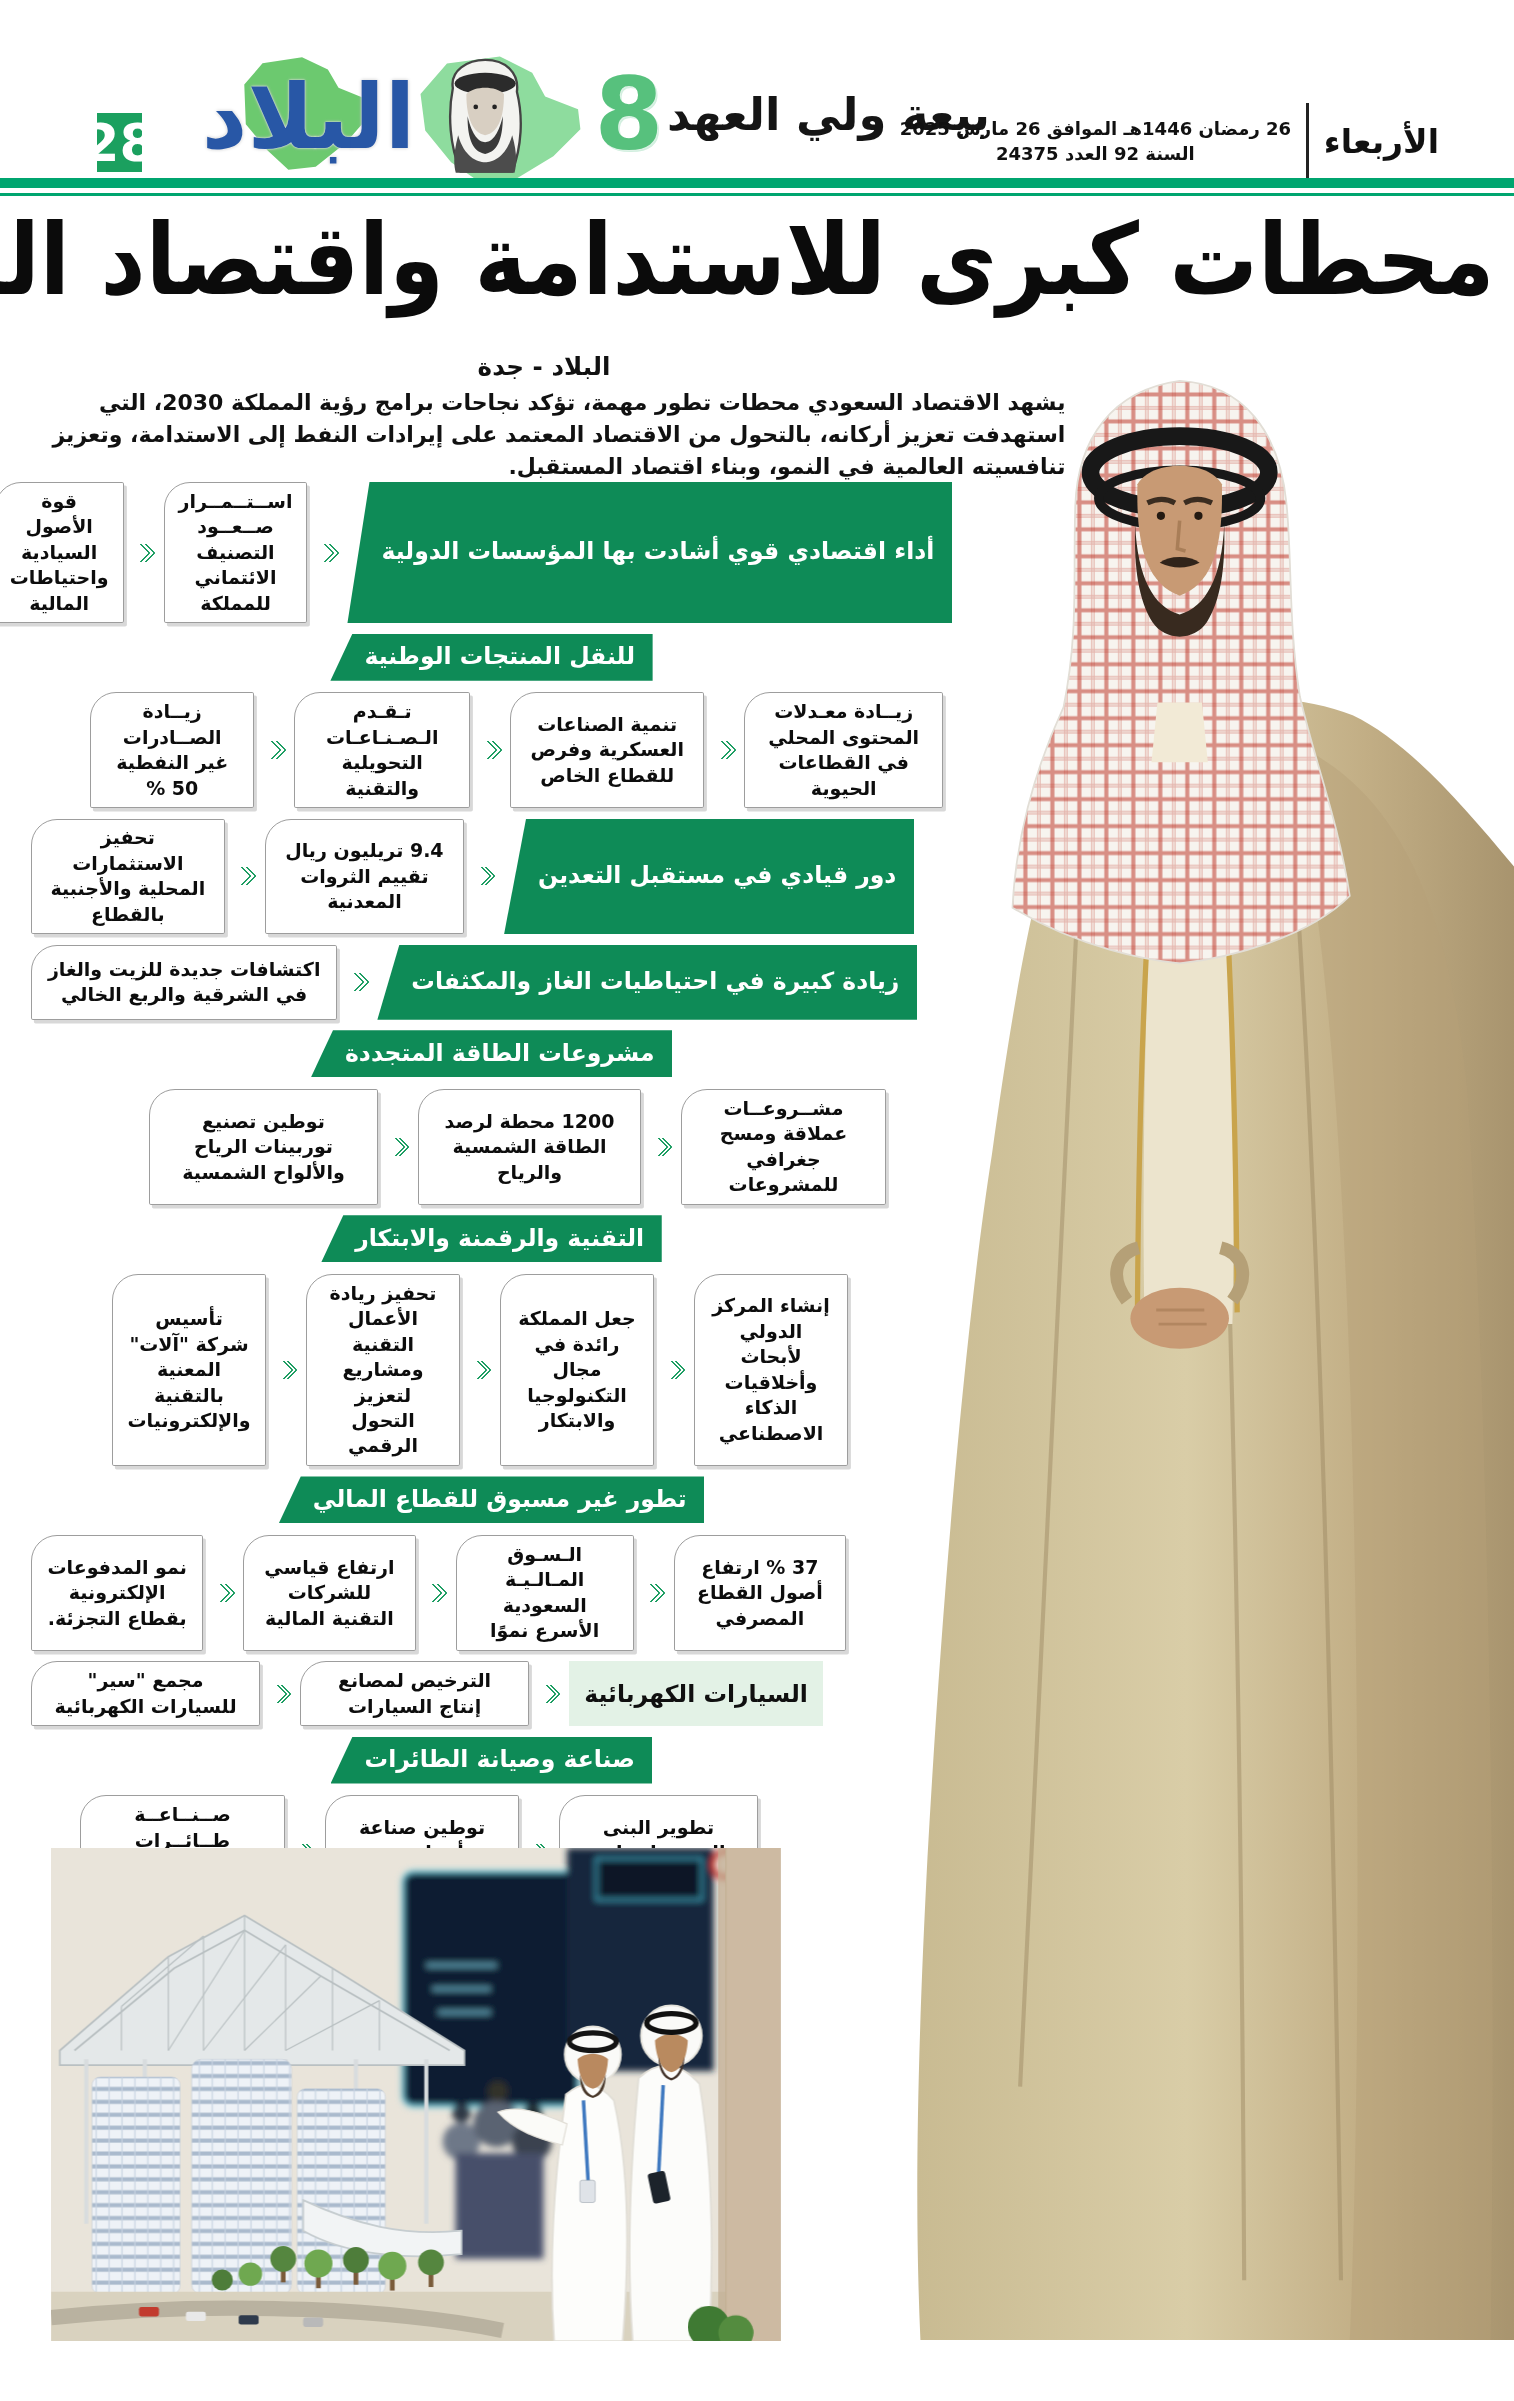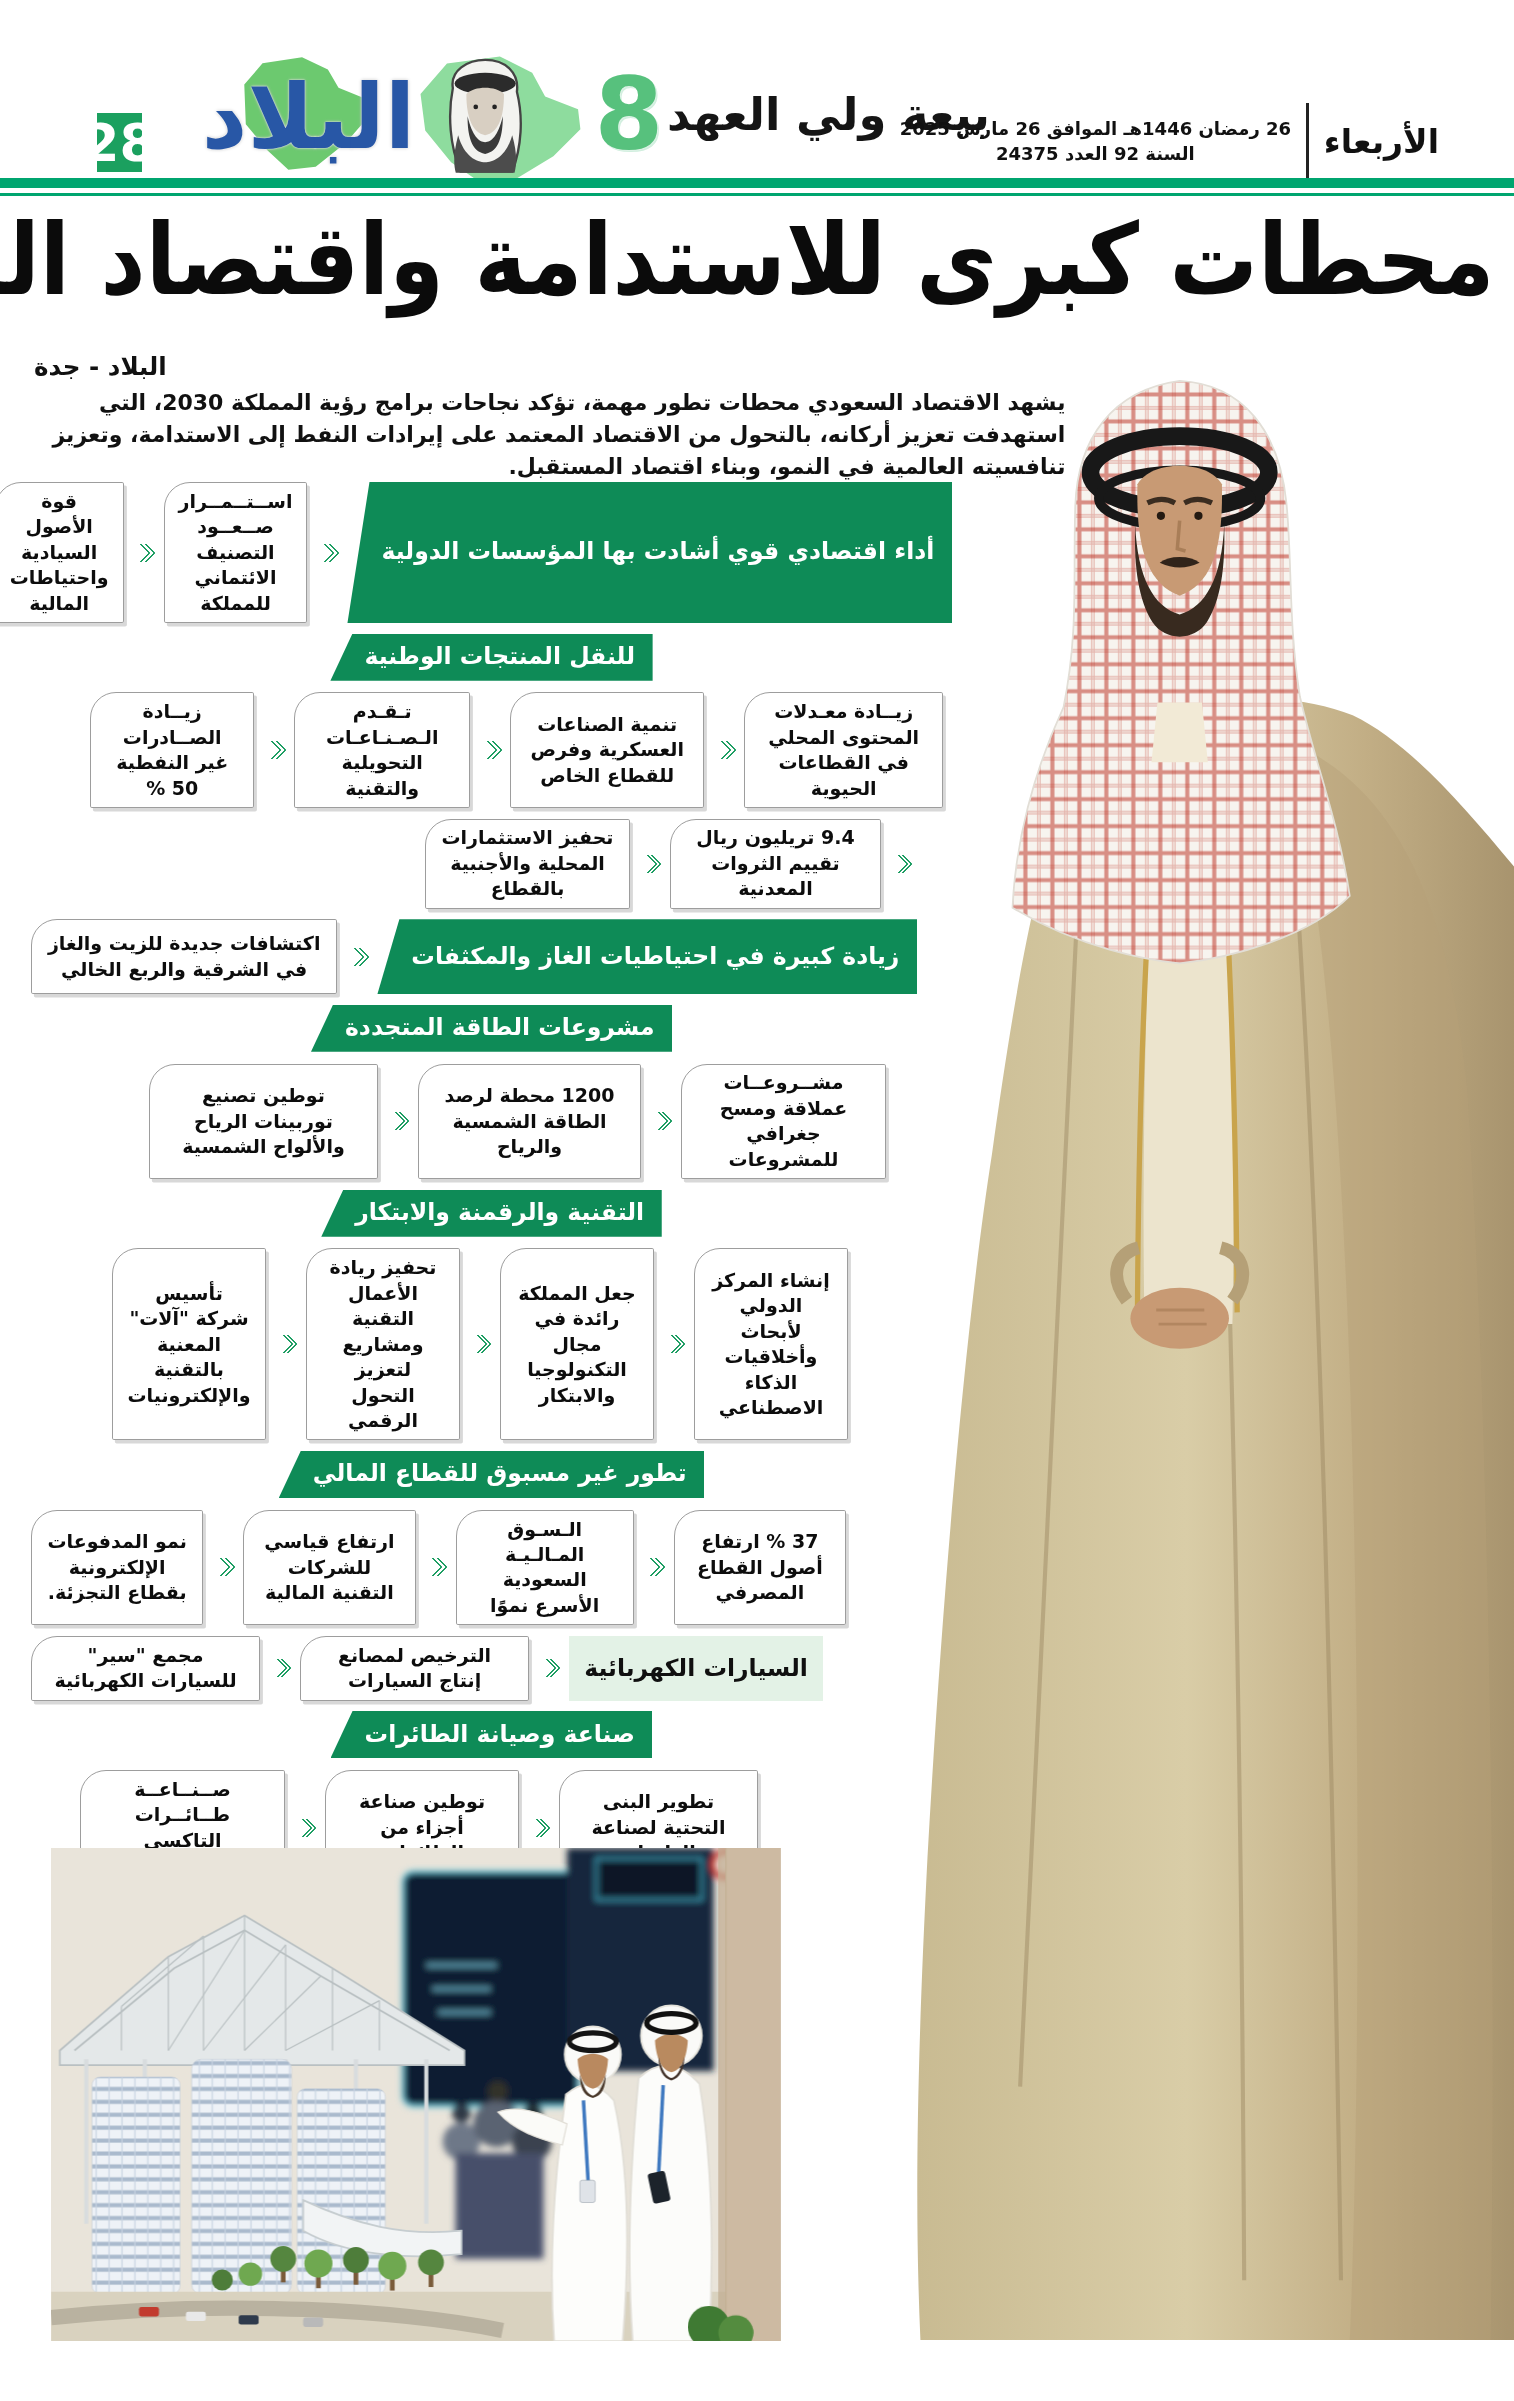--- a/index.html
+++ b/index.html
@@ -28,21 +28,21 @@
   .weekday{font-size:33px;font-weight:bold;color:#111}
   .date-sep{width:2.3px;height:76px;background:#222}
   .dates{display:flex;flex-direction:column;gap:4px;text-align:center}
   .dates div{font-size:18px;font-weight:bold;color:#111;white-space:nowrap}
   .rule1{position:absolute;left:0;top:178px;width:1515px;height:10px;background:var(--rule-green)}
   .rule2{position:absolute;left:0;top:193px;width:1515px;height:2.9px;background:var(--rule-green)}
 
   
   .headline{position:absolute;left:17.6px;top:202px;width:1478px;text-align:center;color:#0b0b0b;
     font-size:88px;font-weight:bold;letter-spacing:-1.8px;transform:scaleY(1.12);transform-origin:top;white-space:nowrap}
-  .byline{position:absolute;left:35px;top:352px;width:1020px;text-align:left;font-size:24.6px;font-weight:bold;color:#111}
+  .byline{position:absolute;left:35px;top:352px;width:1020px;text-align:center;font-size:24.6px;font-weight:bold;color:#111}
   .intro{position:absolute;left:16.4px;top:387px;width:1050px;text-align:right;font-size:22px;font-weight:bold;
     color:#111;line-height:1.45}
 
   
   .content{position:absolute;left:32px;top:482px;width:921px}
   .sec{margin-bottom:10.6px}
   .hdr-row{display:flex;justify-content:center;margin-bottom:11.7px}
   .row{display:flex;align-items:stretch;gap:7px;justify-content:flex-start}
   .hdr{background:var(--green);color:#fff;font-weight:bold;font-size:23.5px;line-height:1.15;
     padding:9.4px 17.6px 10.6px 34px;clip-path:polygon(22px 0,100% 0,100% 100%,0 100%);
@@ -201,20 +201,21 @@
         <span class="chev">
             <i></i>
             <i></i>
           </span>
         <div class="box w280">زيــادة الصــادرات غير النفطية 50 %</div>
       </div>
     </section>
 
     <section class="sec">
       <div class="row mr65">
+        <div class="hdr">دور قيادي في مستقبل التعدين</div>
         <span class="chev">
             <i></i>
             <i></i>
           </span>
         <div class="box w360">9.4 تريليون ريال تقييم الثروات المعدنية</div>
         <span class="chev">
             <i></i>
             <i></i>
           </span>
         <div class="box w350">تحفيز الاستثمارات المحلية والأجنبية بالقطاع</div>

